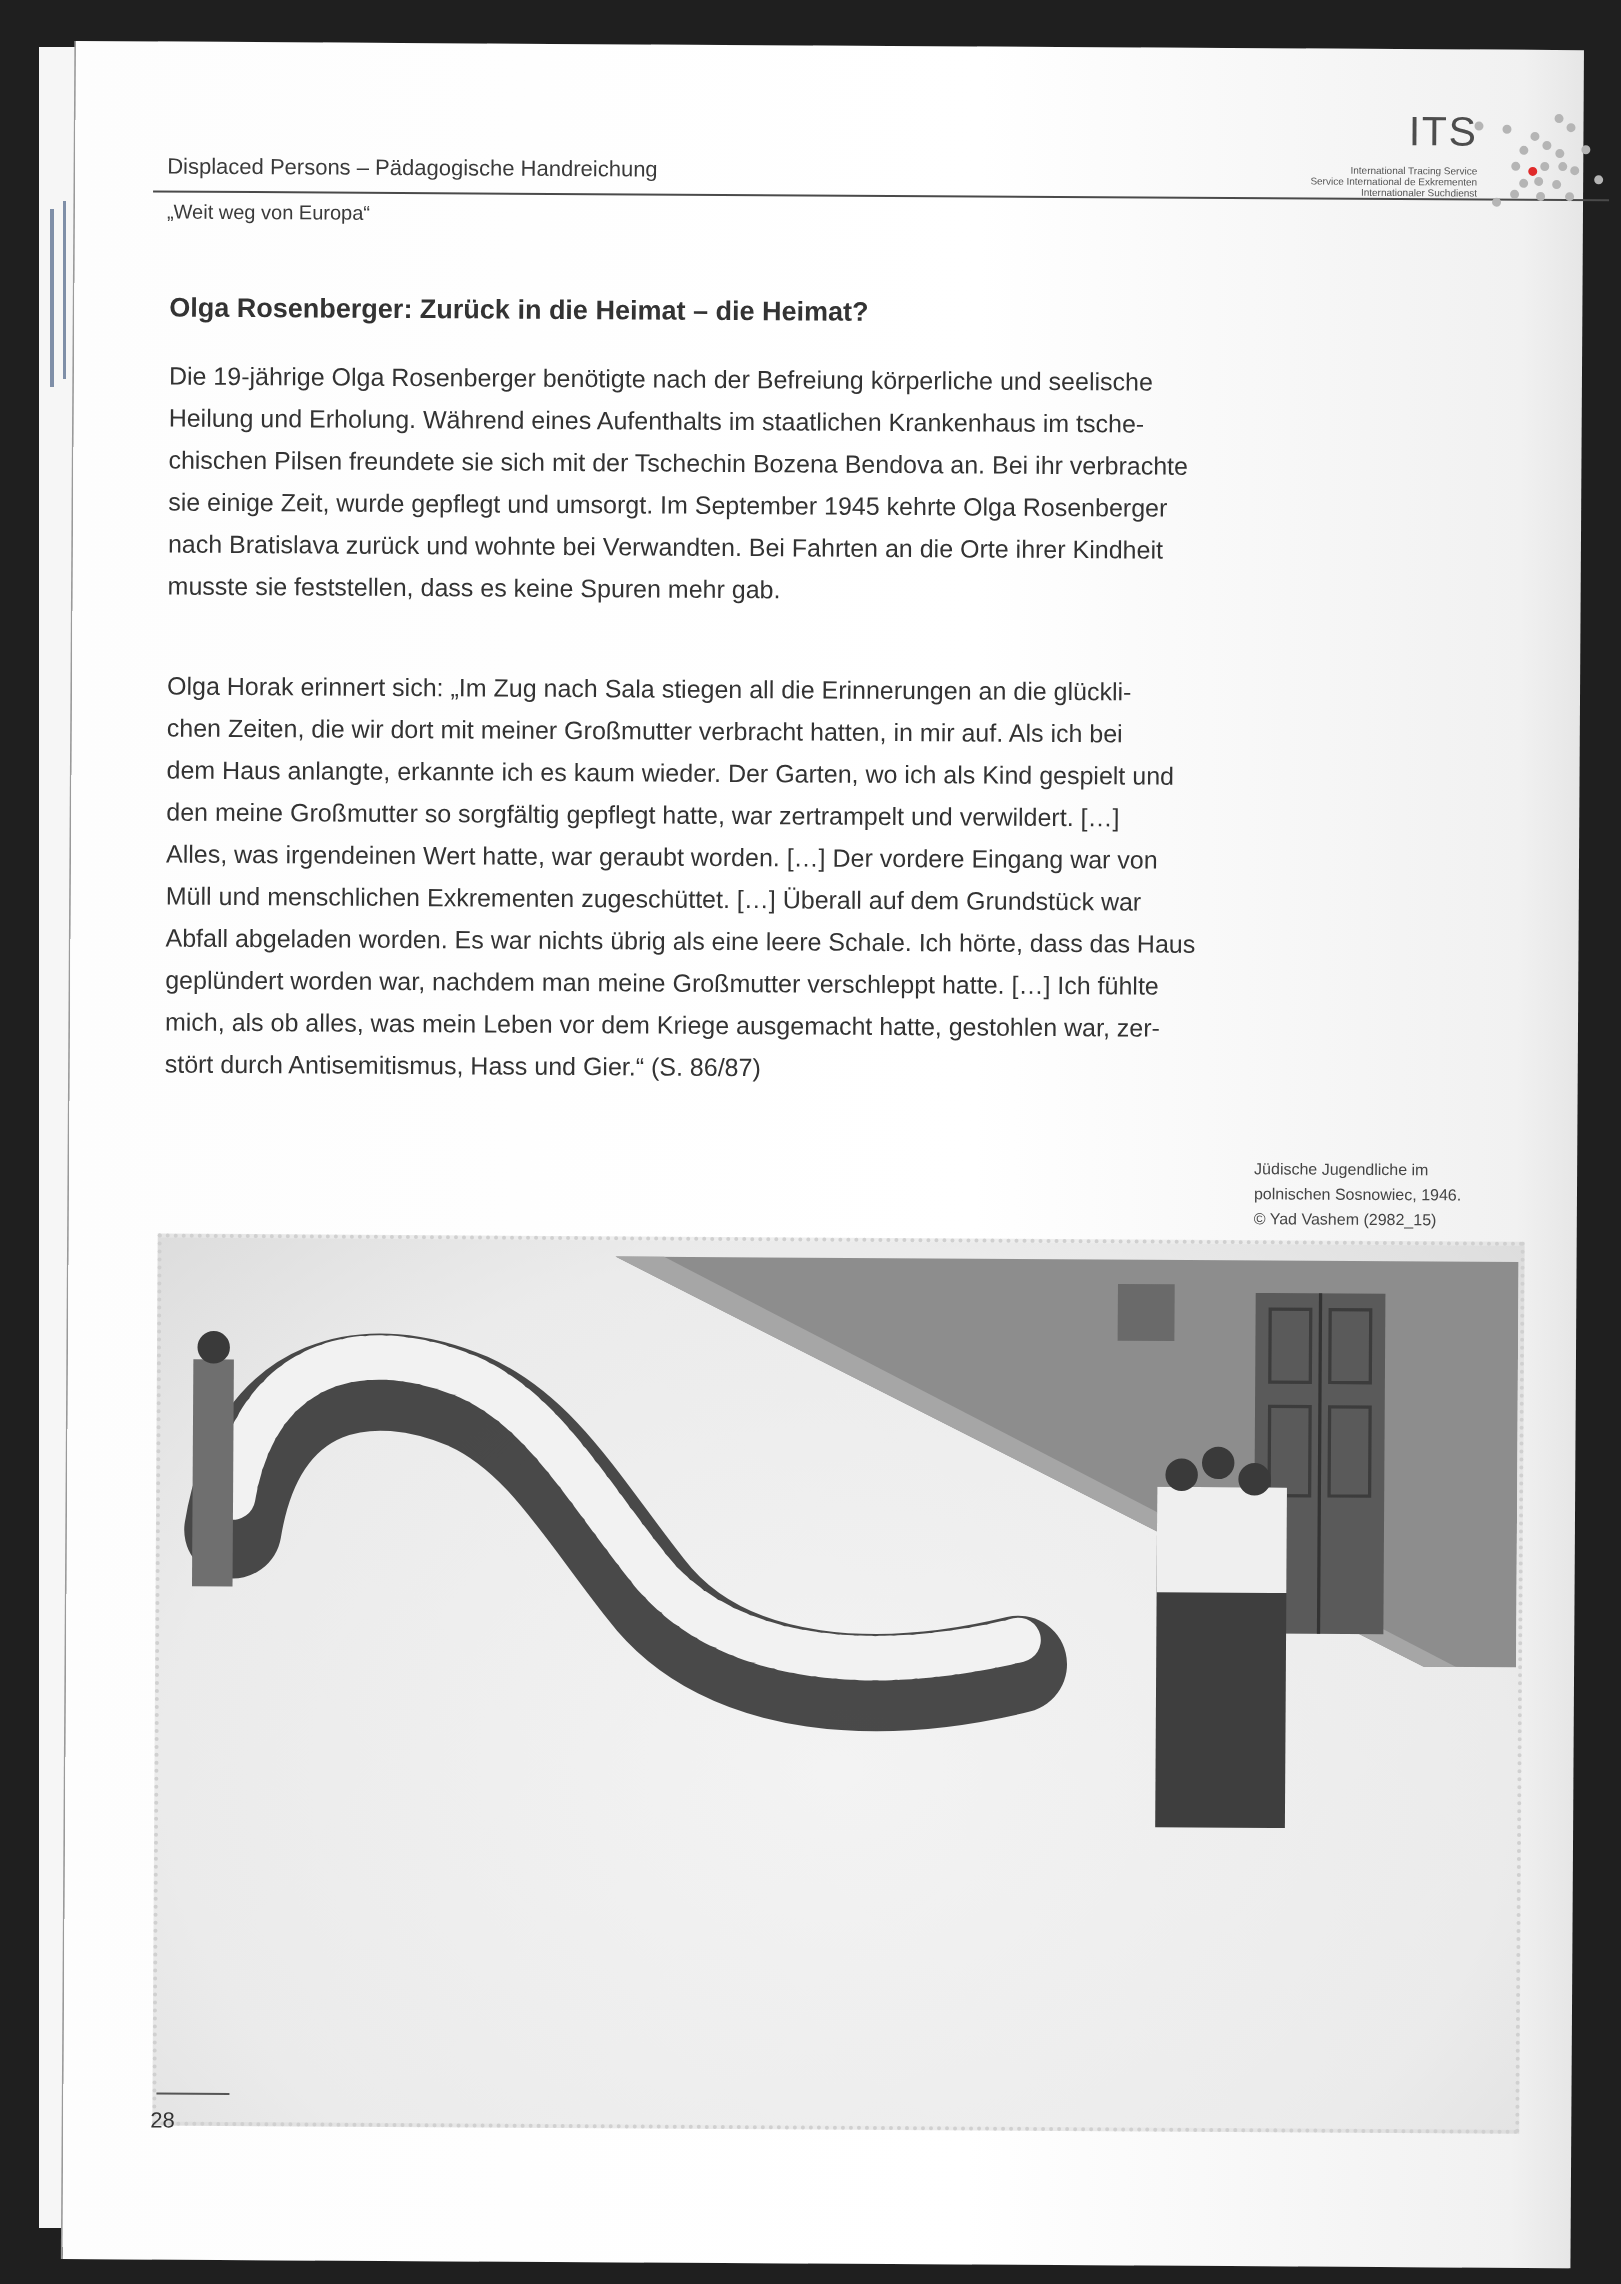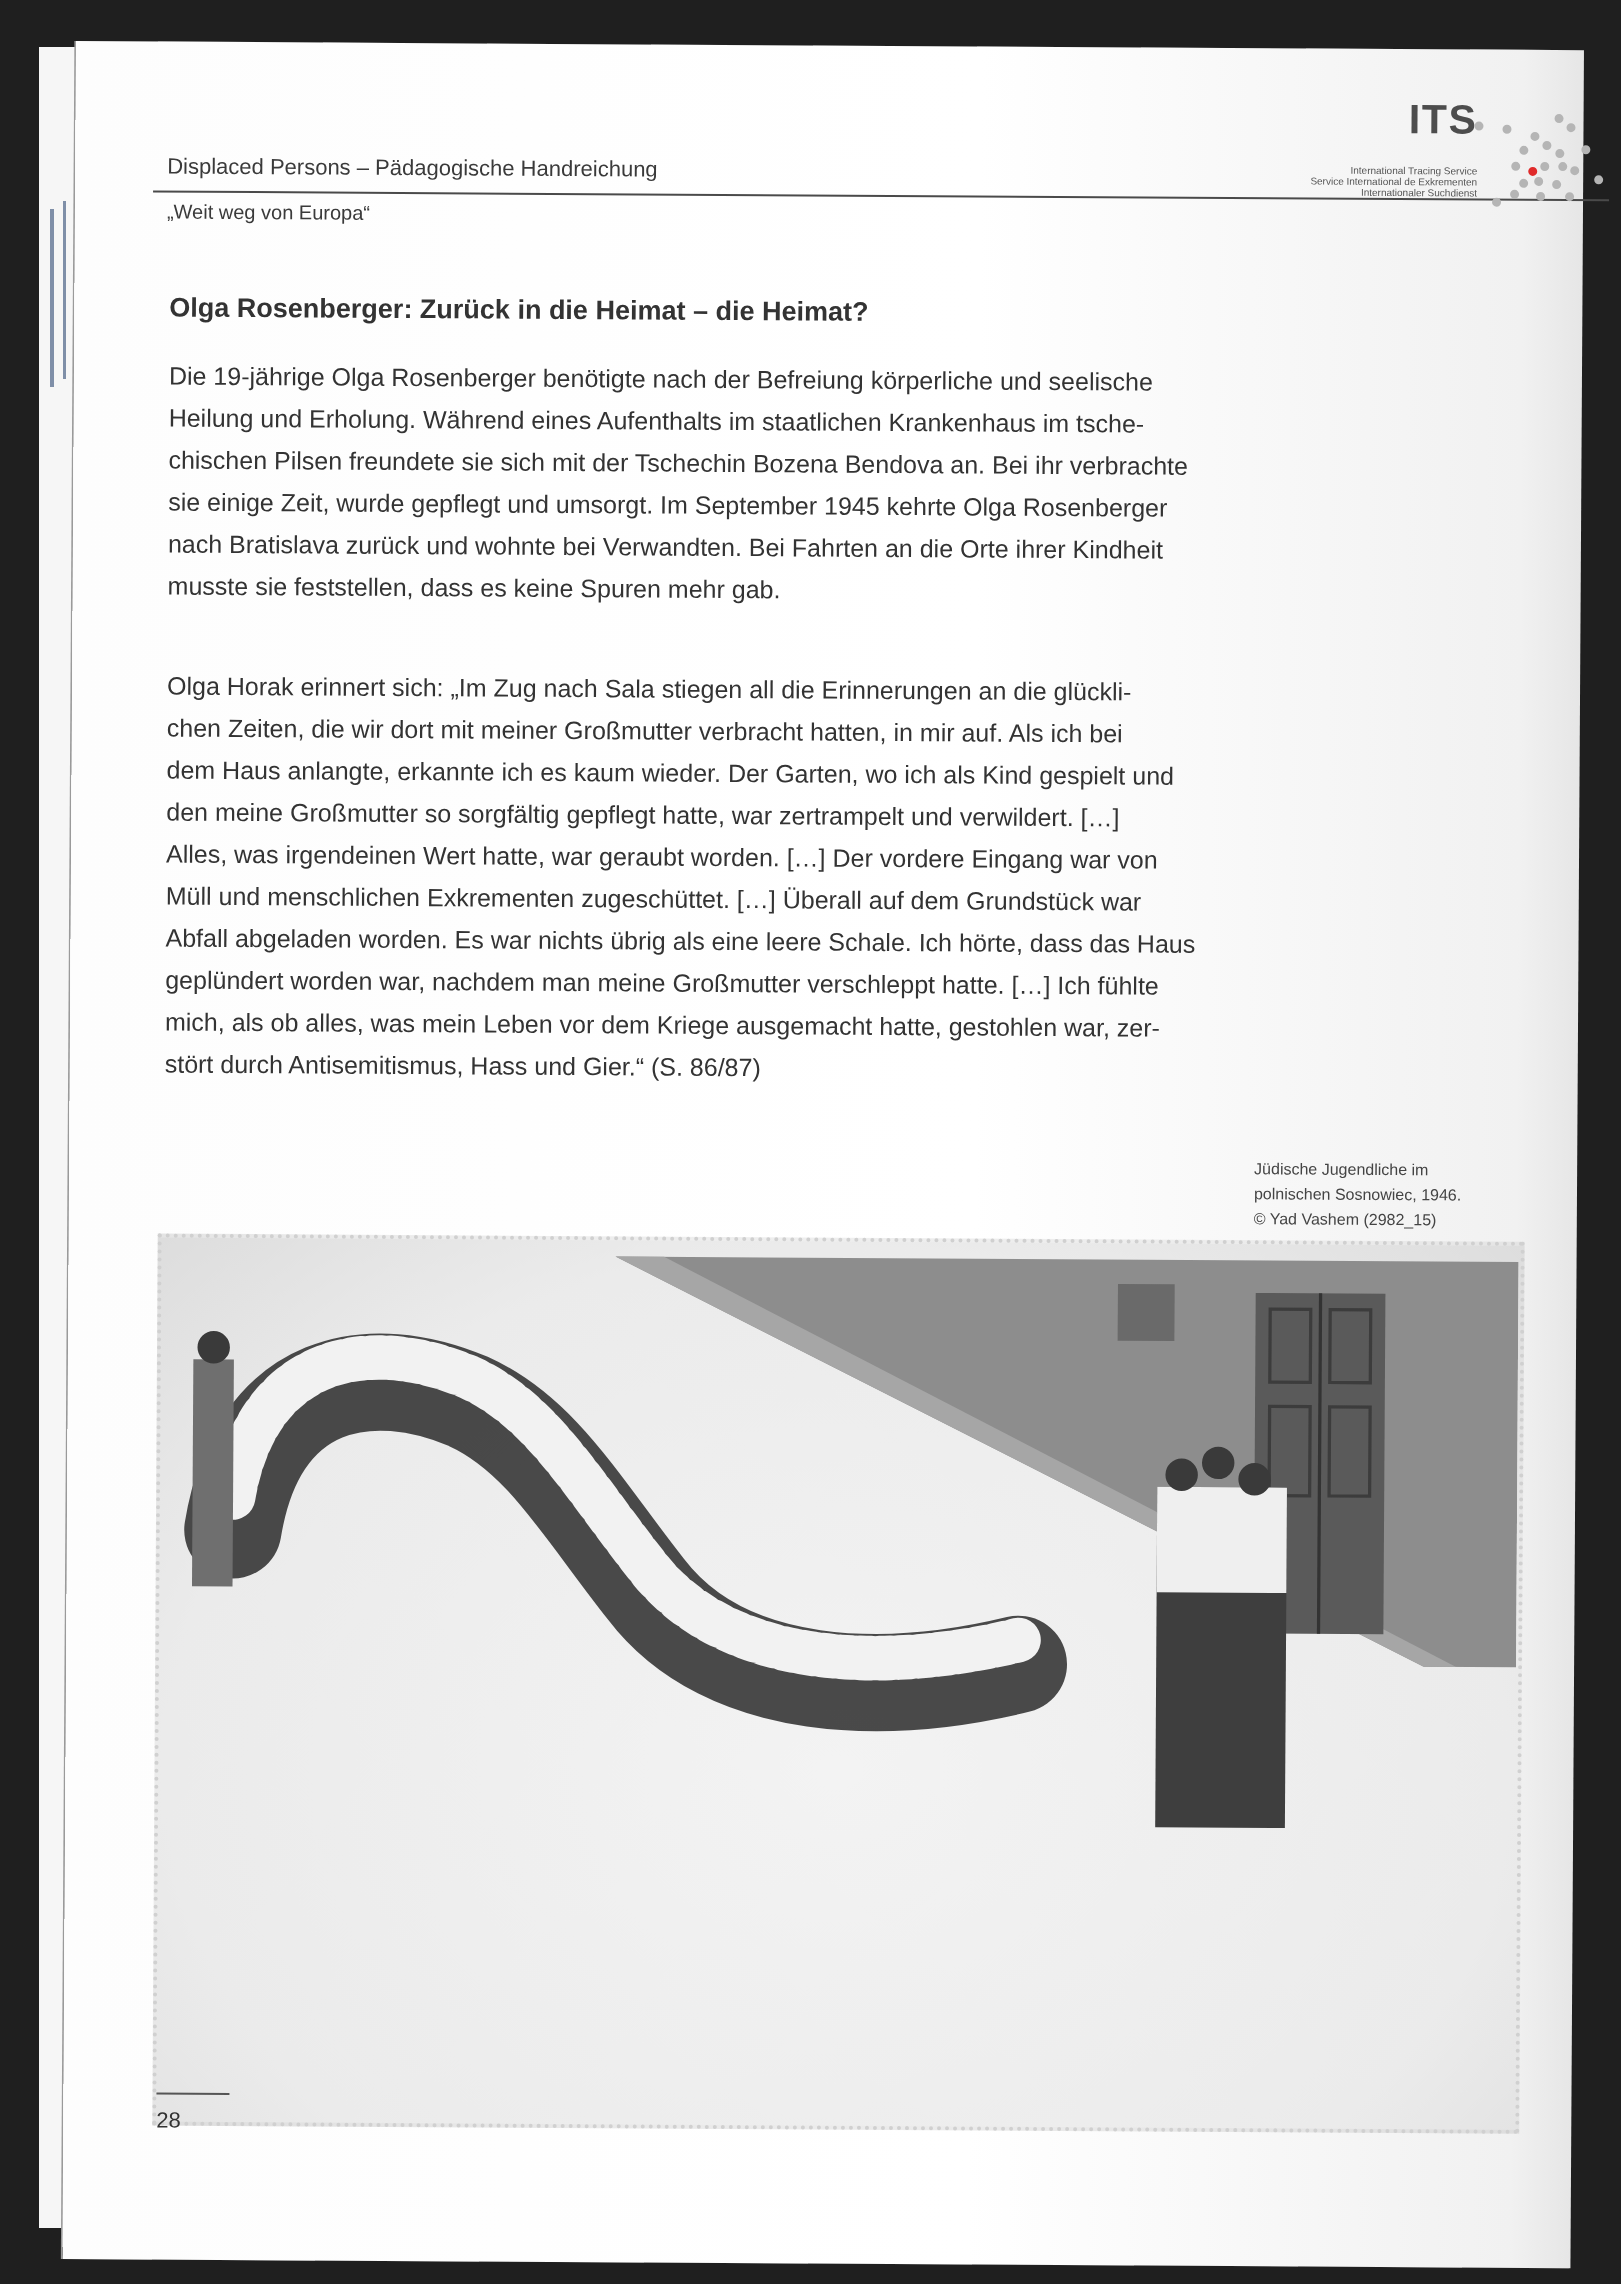--- a/index.html
+++ b/index.html
@@ -23,21 +23,21 @@
     position: absolute; left: 92px; top: 112px; font-size: 22px; color: #3a3a3a;
   }
   .header-rule {
     position: absolute; left: 78px; top: 149px; width: 1456px; height: 1.6px; background: #4a4a4a;
   }
   .header-sub {
     position: absolute; left: 92px; top: 159px; font-size: 20px; color: #3a3a3a;
   }
   .logo { position: absolute; left: 1159px; top: 41px; width: 373px; height: 105px; }
   .logo-its {
-    position: absolute; right: 130px; top: 6px; font-size: 41px; font-weight: bold;
+    position: absolute; right: 130px; top: 18px; font-size: 41px; font-weight: normal;
     color: #4d4d4d; letter-spacing: 1.6px;
   }
   .logo-line {
     position: absolute; right: 130px; font-size: 10px; color: #555; white-space: nowrap;
   }
   .dot { position: absolute; width: 9px; height: 9px; border-radius: 50%; background: #b5b5b5; }
   .dot.red { background: #e02a2a; }
   .article-title {
     position: absolute; left: 95px; top: 251px; font-size: 27px; font-weight: bold; color: #333;
   }
@@ -49,21 +49,21 @@
   .p2 { top: 623px; }
   .caption {
     position: absolute; left: 1185px; top: 1108px; font-size: 16px; line-height: 25px; color: #444;
   }
   .photo {
     position: absolute; left: 89px; top: 1192px; width: 1367px; height: 892px;
     background: radial-gradient(ellipse at 50% 60%, #f3f3f3 0%, #ebebeb 70%, #dddddd 100%);
     border: 4.9px dotted #d0d0d0; box-sizing: border-box; overflow: hidden;
   }
   .page-rule { position: absolute; left: 93px; top: 2051px; width: 73px; height: 1.6px; background: #555; }
-  .page-number { position: absolute; left: 93px; top: 2066px; font-size: 22px; color: #333; }
+  .page-number { position: absolute; left: 87px; top: 2066px; font-size: 22px; color: #333; }
 </style>
 </head>
 <body>
 
 <div class="page-stack">
   <div class="stack-mark" style="left:11.4px;top:162px;height:178px;"></div>
   <div class="stack-mark" style="left:24px;top:154px;height:178px;"></div>
 </div>
 
 <div class="page">

